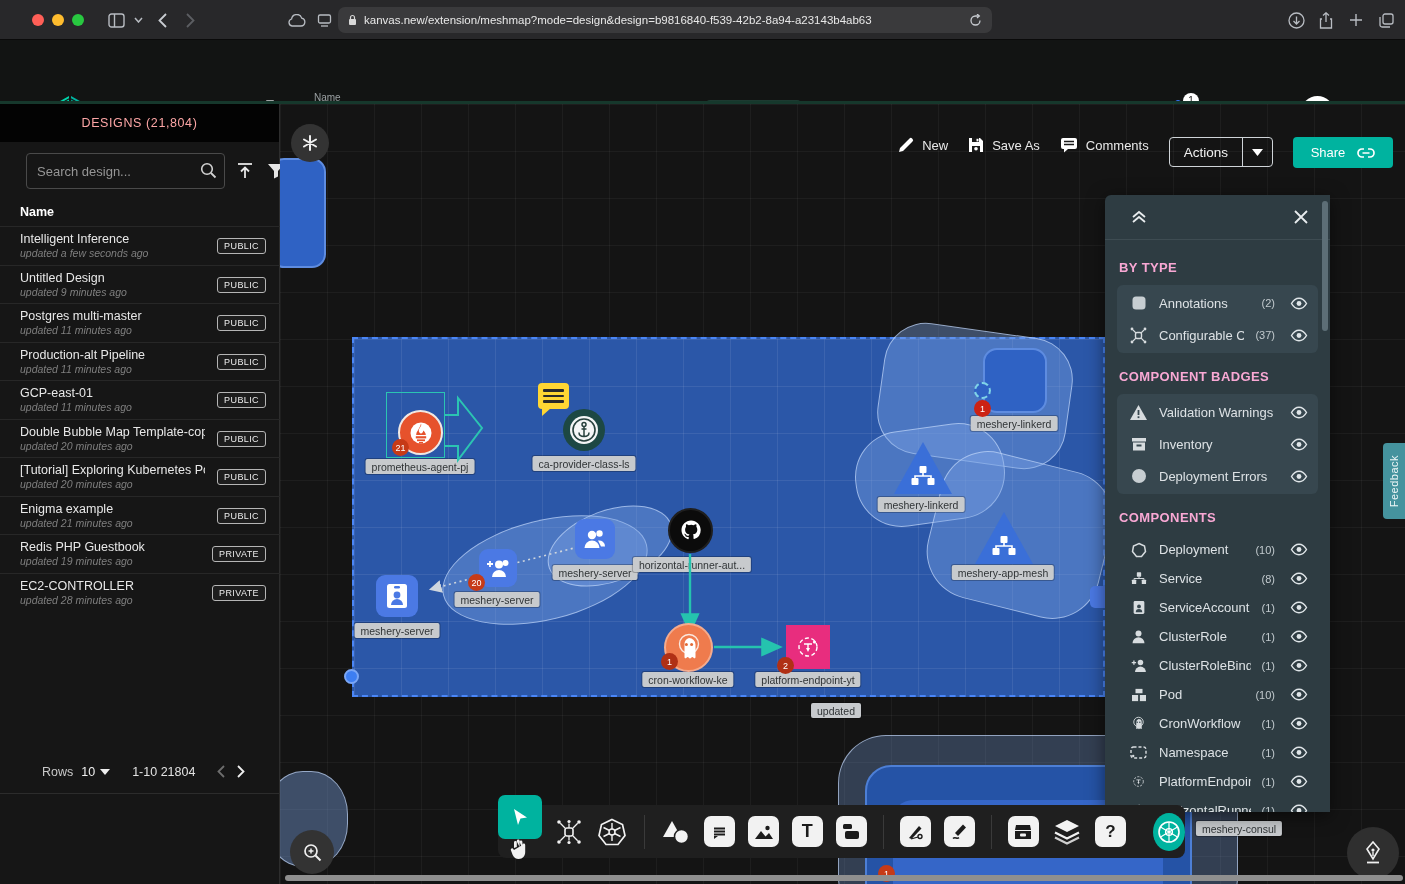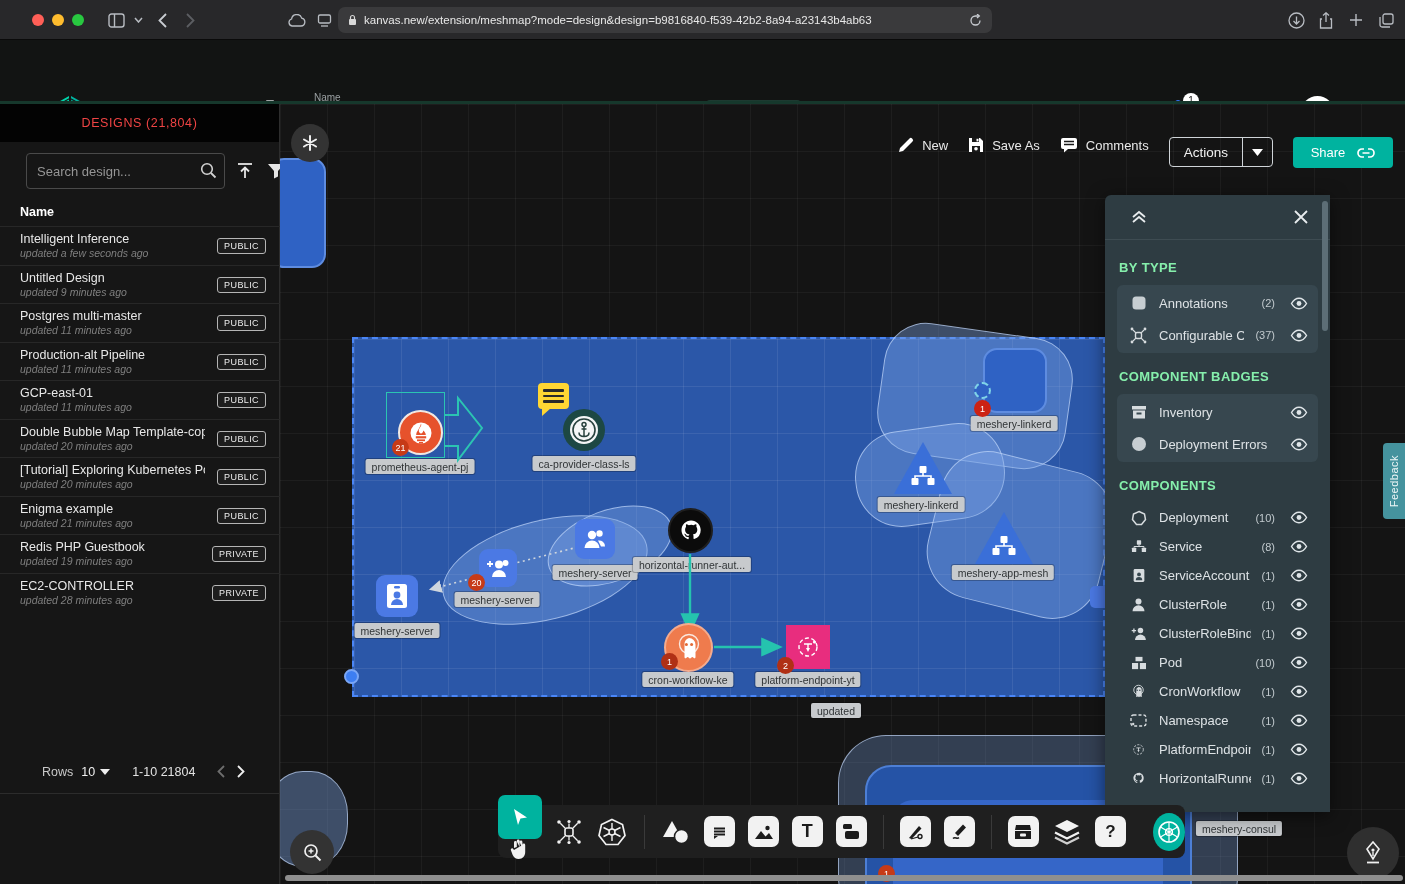--- a/index.html
+++ b/index.html
@@ -32,21 +32,21 @@
   .tab.active { background:#1d3a31; color:#f2f5f4; }
   .tab.inactive { color:#5c5f5e; }
   .hdr-right { position:absolute; right:26px; top:56px; display:flex; align-items:center; gap:23px; }
   .k8s-wrap { position:relative; width:26px; height:26px; }
   .k8s-hex { width:24px; height:24px; background:#326ce5; clip-path:polygon(50% 0,93% 25%,100% 68%,72% 100%,28% 100%,0 68%,7% 25%); display:flex; align-items:center; justify-content:center; }
   .k8s-badge { position:absolute; right:-7px; top:-7px; width:16px; height:16px; border-radius:50%; background:#fff; color:#111; font-size:10px; display:flex; align-items:center; justify-content:center; }
   .avatar { width:33px; height:33px; border-radius:50%; background:#fff; display:flex; align-items:center; justify-content:center; }
 
   
   .sidebar { position:absolute; left:0; top:104px; width:280px; height:780px; background:#161616; border-right:1px solid #2d2d2d; }
-  .sb-title { height:38px; background:#030303; color:#ef4444; font-size:12.5px; letter-spacing:.6px; display:flex; align-items:center; justify-content:center; }
+  .sb-title { height:38px; background:#030303; color:#fca5a5; font-size:12.5px; letter-spacing:.6px; display:flex; align-items:center; justify-content:center; }
   .sb-search { position:absolute; left:0; top:42px; width:280px; height:50px; display:flex; align-items:center; padding:0 10px; gap:10px;margin-left:16px; }
   .search-box { position:relative; width:214px; height:36px; }
   .search-box input { width:100%; height:100%; background:transparent; border:1px solid #4a4a4a; border-radius:4px; color:#ddd; font-size:13px; padding:0 30px 0 10px; outline:none; font-family:inherit; }
   .search-box input::placeholder { color:#969696; }
   .search-glass { position:absolute; right:8px; top:9px; color:#d2d2d2; }
   .sb-tool { color:#e6e6e6; width:22px; height:22px; display:flex; align-items:center; justify-content:center; }
   .sb-colhead { position:absolute; left:20px; top:101px; color:#fff; font-weight:700; font-size:12.5px; }
   .sb-list { position:absolute; left:0; top:122px; width:280px; }
   .drow { height:38.5px; border-top:1px solid #272727; position:relative; padding:5px 0 0 20px; cursor:pointer; }
   .dname { color:#e8e8e8; font-size:12.5px; white-space:nowrap; overflow:hidden; max-width:185px; }
@@ -76,21 +76,21 @@
   .ab-item { display:flex; align-items:center; gap:8px; color:#e9e9e9; font-size:13px; cursor:pointer; }
   .actions-btn { display:flex; align-items:center; border:1px solid #cfd4d8; border-radius:4px; height:30px; color:#f0f0f0; font-size:13.5px; cursor:pointer; }
   .actions-btn .lbl { padding:0 14px; }
   .actions-btn .caret { border-left:1px solid #cfd4d8; width:30px; height:100%; display:flex; align-items:center; justify-content:center; }
   .share-btn { background:#00b39f; border:none; border-radius:4px; height:31px; width:100px; color:#fff; font-size:13px; display:flex; align-items:center; justify-content:center; gap:12px; cursor:pointer; }
 
   
   .panel { position:absolute; left:1105px; top:195px; width:225px; height:617px; background:#2e3c42; border-radius:6px 0 0 6px; z-index:6; overflow:hidden; box-shadow:0 4px 18px rgba(0,0,0,.5); }
   .panel-head { height:45px; display:flex; align-items:center; justify-content:space-between; padding:0 22px 0 26px; border-bottom:1px solid #3e4c52; }
   .panel-body { padding:12px 12px 0 12px; }
-  .psec-title { color:#86efac; font-weight:700; font-size:13px; letter-spacing:.4px; margin:8px 2px 10px; }
+  .psec-title { color:#f9a8d4; font-weight:700; font-size:13px; letter-spacing:.4px; margin:8px 2px 10px; }
   .pcard { background:#37474f; border-radius:6px; padding:2px 0; margin-bottom:6px; }
   .prow { height:32px; display:flex; align-items:center; padding:0 10px 0 12px; gap:11px; }
   .prow.small { height:29px; padding-left:12px; }
   .prow .plabel { color:#dde2e5; font-size:13px; flex:1; white-space:nowrap; overflow:hidden; }
   .prow .pcount { color:#c2cace; font-size:11px; margin-right:4px; }
   .pi { width:19px; height:19px; display:flex; align-items:center; justify-content:center; color:#d7dcdf; flex:none; }
   .eye { flex:none; cursor:pointer; }
   .panel-scroll { position:absolute; right:2px; top:6px; width:6px; height:130px; background:#5d6e76; border-radius:3px; }
   .feedback { position:absolute; left:1383px; top:443px; width:22px; height:76px; background:#45939e; border-radius:4px 0 0 4px; display:flex; align-items:center; justify-content:center; z-index:6; cursor:pointer; }
   .feedback span { writing-mode:vertical-rl; transform:rotate(180deg); color:#eef6f7; font-size:11px; letter-spacing:.5px; }
@@ -635,20 +635,34 @@
               <path d="M12 1C6 1 2 8 2 8s4 7 10 7 10-7 10-7-4-7-10-7z" fill="none" stroke="#dfe5e8" stroke-width="2"></path>
               <circle cx="12" cy="8" r="3.2" fill="#dfe5e8"></circle>
             </svg>
         </div>
       </div>
 
       <div class="psec-title" style="margin-top:16px">COMPONENT BADGES</div>
       <div class="pcard">
         <div class="prow">
           <span class="pi">
+              <svg class="svgic" width="17" height="15" viewBox="0 0 17 15">
+                <path d="M8.5 0L17 15H0z" fill="#d7dcdf"></path>
+                <rect x="7.6" y="5" width="1.8" height="5" fill="#37474f"></rect>
+                <rect x="7.6" y="11.3" width="1.8" height="1.8" fill="#37474f"></rect>
+              </svg>
+            </span>
+          <span class="plabel">Validation Warnings</span>
+          <svg class="eye" width="18" height="13" viewBox="0 0 24 16">
+              <path d="M12 1C6 1 2 8 2 8s4 7 10 7 10-7 10-7-4-7-10-7z" fill="none" stroke="#dfe5e8" stroke-width="2"></path>
+              <circle cx="12" cy="8" r="3.2" fill="#dfe5e8"></circle>
+            </svg>
+        </div>
+        <div class="prow">
+          <span class="pi">
               <svg class="svgic" width="16" height="14" viewBox="0 0 16 14">
                 <rect x="1" y="1" width="14" height="3.5" fill="#d7dcdf"></rect>
                 <rect x="2" y="5.5" width="12" height="8" fill="#d7dcdf"></rect>
                 <rect x="5.5" y="7.5" width="5" height="2" fill="#37474f"></rect>
               </svg>
             </span>
           <span class="plabel">Inventory</span>
           <svg class="eye" width="18" height="13" viewBox="0 0 24 16">
               <path d="M12 1C6 1 2 8 2 8s4 7 10 7 10-7 10-7-4-7-10-7z" fill="none" stroke="#dfe5e8" stroke-width="2"></path>
               <circle cx="12" cy="8" r="3.2" fill="#dfe5e8"></circle>

